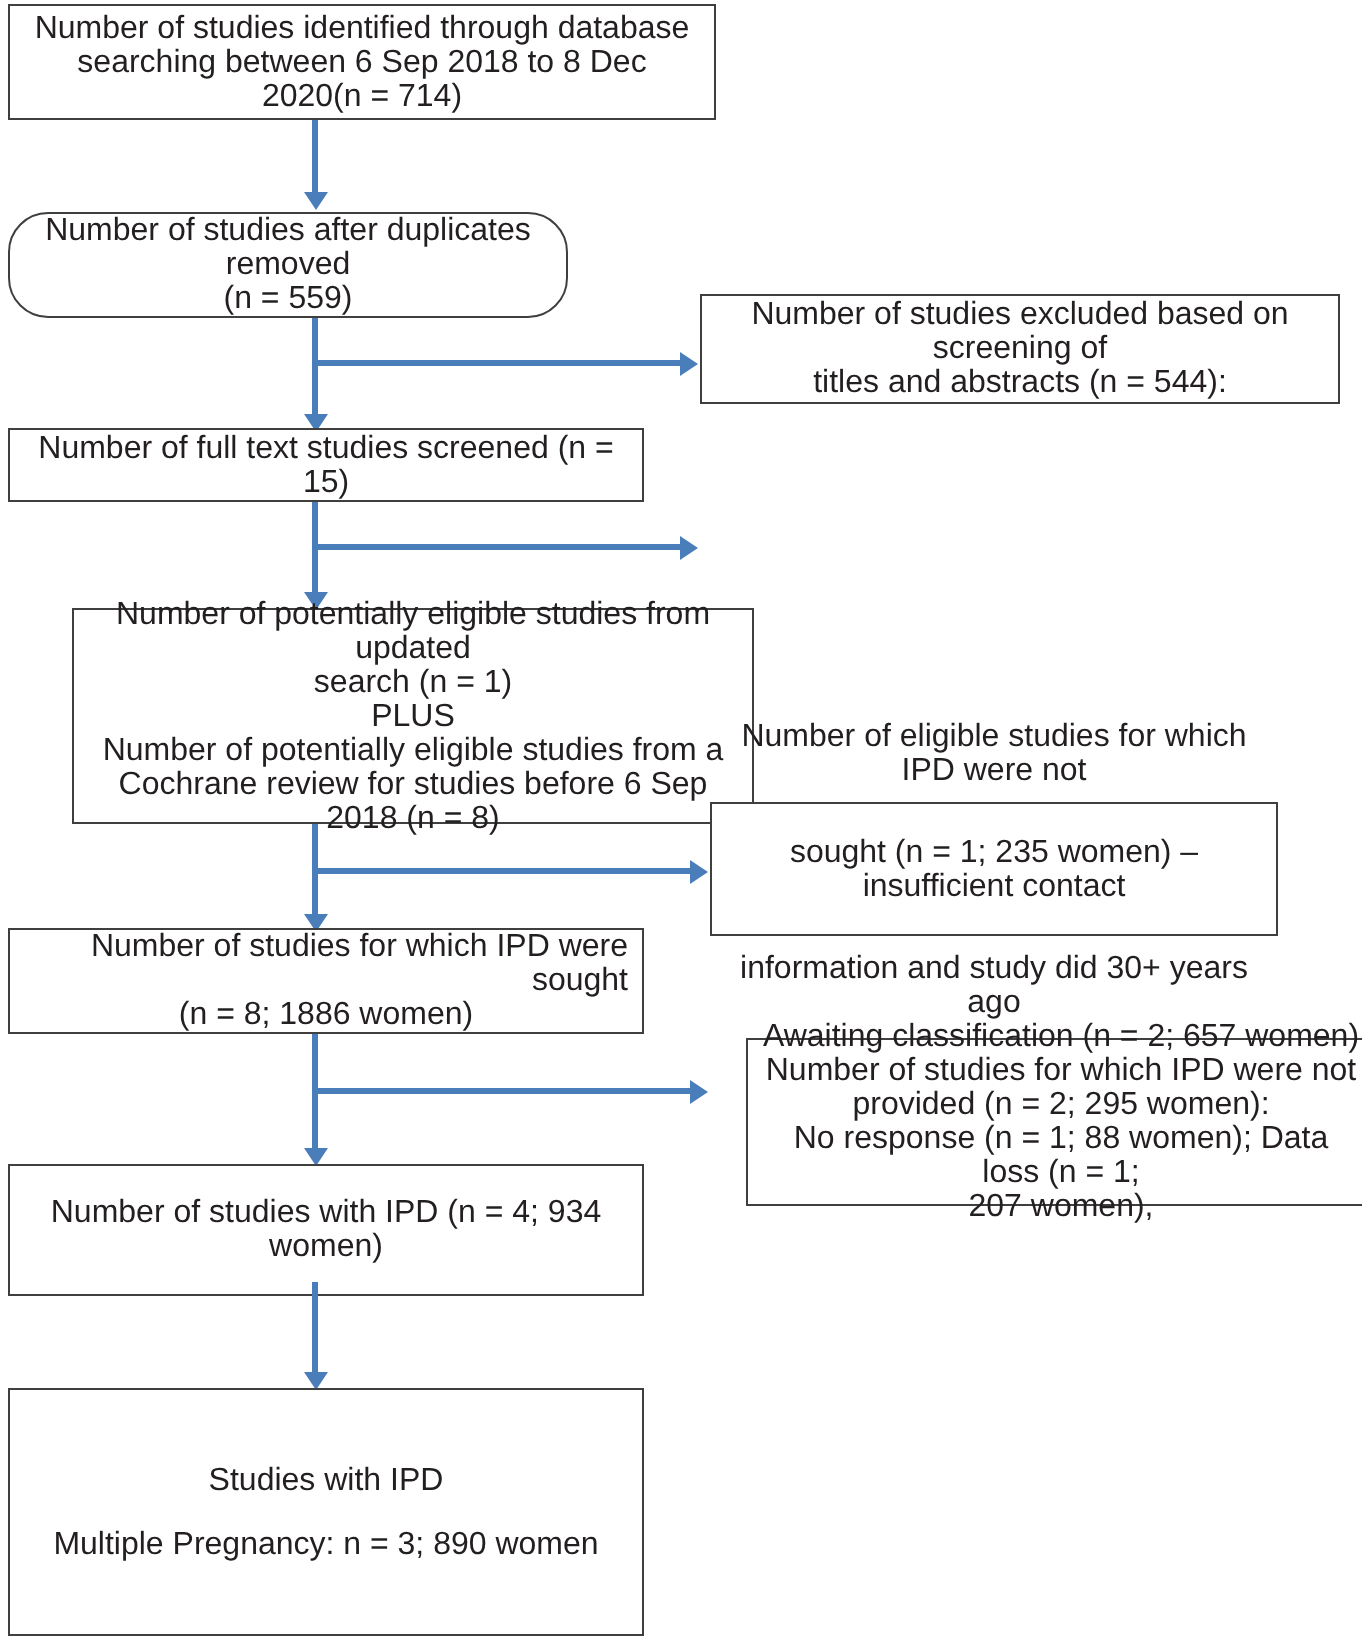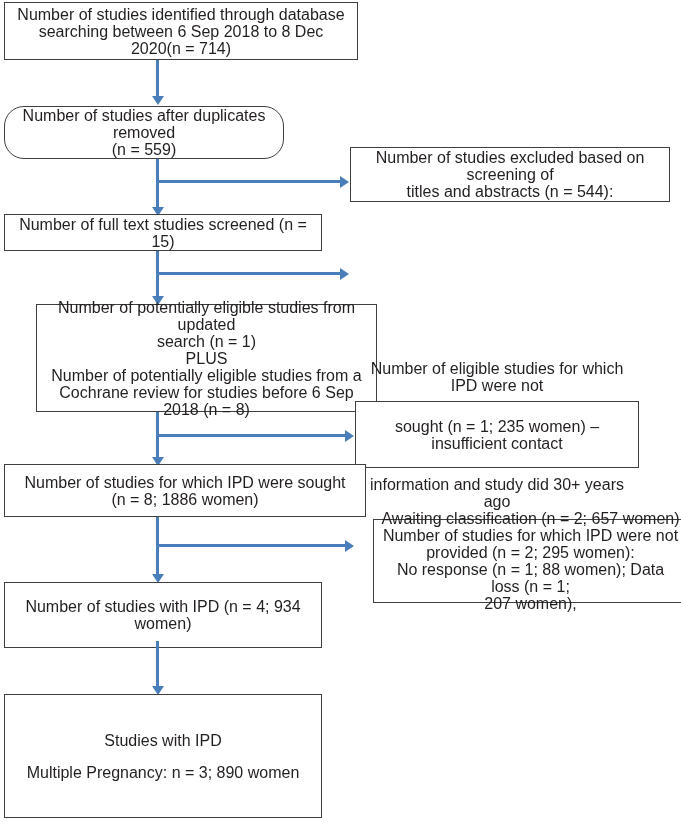--- a/index.html
+++ b/index.html
@@ -99,21 +99,21 @@
   <div class="arrow-down" style="left:151.5px;top:457px;"></div>
   <div class="conn hline" style="left:156px;top:434px;width:190px;height:3px;"></div>
   <div class="arrow-right" style="left:345px;top:429.5px;"></div>
 
   <div class="box" style="left:355px;top:401px;width:284px;height:67px;gap:24px;">
     <span class="ln">Number of eligible studies for which IPD were not</span>
     <span class="ln">sought (n = 1; 235 women) – insufficient contact</span>
     <span class="ln">information and study did 30+ years ago</span>
   </div>
 
-  <div class="box" style="left:4px;top:464px;width:362px;height:53px;text-align:right;">
+  <div class="box" style="left:4px;top:464px;width:318px;height:53px;text-align:right;">
     <span class="ln">Number of studies for which IPD were sought</span>
     <span class="ln">(n = 8; 1886 women)</span>
   </div>
 
   <div class="conn vline" style="left:156px;top:517px;width:3px;height:60px;"></div>
   <div class="arrow-down" style="left:151.5px;top:574px;"></div>
   <div class="conn hline" style="left:156px;top:544px;width:190px;height:3px;"></div>
   <div class="arrow-right" style="left:345px;top:539.5px;"></div>
 
   <div class="box" style="left:373px;top:519px;width:315px;height:84px;">

